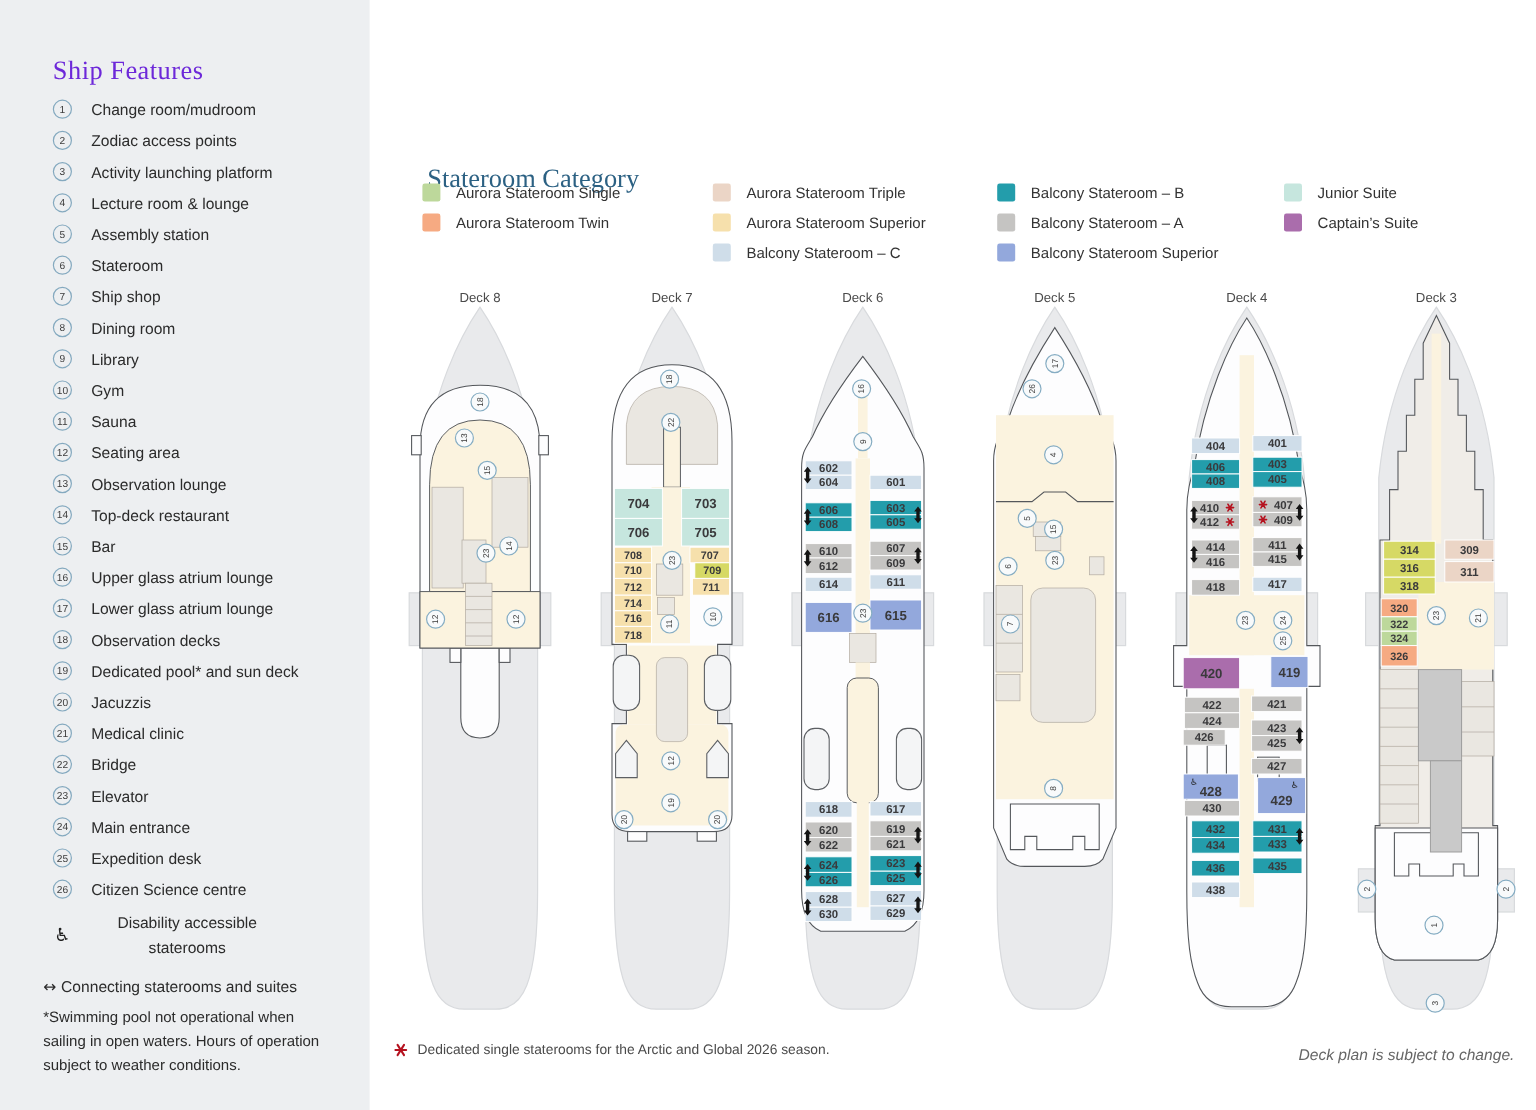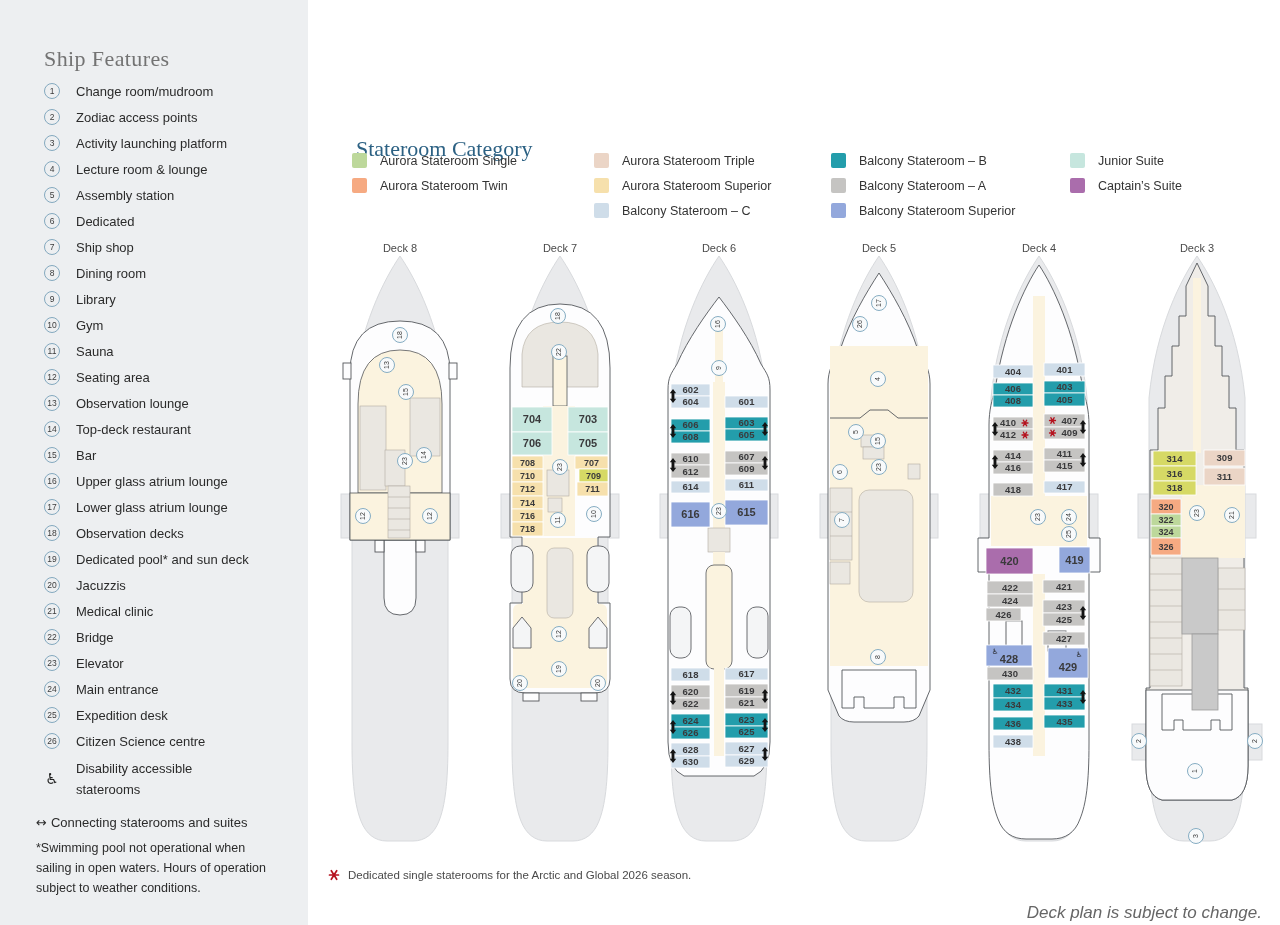--- a/index.html
+++ b/index.html
@@ -1,45 +1,45 @@
 <!DOCTYPE html>
 <html><head>
 <meta charset="utf-8">
 <style>
   html,body{margin:0;padding:0;background:#fff;}
   body{font-family:"Liberation Sans",sans-serif;color:#2b2b2b;}
   .page{position:relative;width:1280px;height:925px;background:#fff;overflow:hidden;}
   
   .sidebar{position:absolute;left:0;top:0;width:308px;height:925px;background:#edeff1;}
-  .sidebar h2{position:absolute;left:44px;top:46px;margin:0;font-family:"Liberation Serif",serif;font-weight:400;font-size:22px;letter-spacing:.4px;color:#737373;}
+  .sidebar h2{position:absolute;left:44px;top:46px;margin:0;font-family:"Liberation Serif",serif;font-weight:400;font-size:22px;letter-spacing:.4px;color:#6d28d9;}
   .feat-list{position:absolute;left:44px;top:78px;margin:0;padding:0;list-style:none;}
   .feat-item{display:flex;align-items:center;height:26px;font-size:13px;color:#2b2b2b;}
   .feat-num{flex:0 0 16px;width:16px;height:16px;border:1px solid #84a9bf;border-radius:50%;display:flex;align-items:center;justify-content:center;font-size:8.5px;color:#3c3c3c;background:transparent;box-sizing:border-box;}
-  .feat-label{margin-left:16px;white-space:nowrap;}
+  .feat-label{margin-left:16px;white-space:nowrap;text-align:center;}
   .feat-item.wc{height:auto;margin-top:4px;align-items:center;}
   .feat-item.wc .feat-num{border:none;font-size:15px;color:#222;font-family:"DejaVu Sans",sans-serif;}
   .feat-item.wc .feat-label{line-height:21px;width:160px;white-space:normal;}
   .side-note{position:absolute;left:36px;font-size:13px;color:#2b2b2b;}
   .side-note .arr{font-family:"DejaVu Sans",sans-serif;margin-right:4px;}
   .pool-note{position:absolute;left:36px;width:232px;font-size:12.5px;line-height:1.6;color:#2b2b2b;}
   
   .title{position:absolute;left:344px;top:42px;margin:0;font-family:"Liberation Serif",serif;font-weight:400;font-size:47px;color:#4d80a6;}
   .title em{font-style:italic;}
   .legend-title{position:absolute;left:344px;top:124px;margin:12px;font-family:"Liberation Serif",serif;font-weight:400;font-size:22px;color:#2c6183;}
   .legend-col{position:absolute;top:148px;}
   .legend-item{display:flex;align-items:center;height:25px;}
   .legend-swatch{width:15px;height:15px;border-radius:2px;flex:0 0 15px;}
   .legend-label{margin-left:13px;font-size:12.5px;color:#333;white-space:nowrap;}
   
   .deck{position:absolute;top:238px;width:150px;height:632px;}
   .deck svg{display:block;}
   
   .footnote{position:absolute;left:328px;top:869px;font-size:11.5px;color:#4a4a4a;display:flex;align-items:center;}
   .footnote svg{margin-right:8px;}
-  .change-note{position:absolute;right:18px;top:871px;font-size:17px;font-style:italic;color:#666;margin-top:32px;}
+  .change-note{position:absolute;right:18px;top:871px;font-size:13px;font-style:italic;color:#666;}
 </style>
 </head>
 <body>
 
 <div class="page">
 
   <aside class="sidebar">
     <h2>Ship Features</h2>
     <ul class="feat-list" id="feat-list">
         <li class="feat-item">
@@ -57,21 +57,21 @@
         <li class="feat-item">
           <span class="feat-num">4</span>
           <span class="feat-label">Lecture room &amp; lounge</span>
         </li>
         <li class="feat-item">
           <span class="feat-num">5</span>
           <span class="feat-label">Assembly station</span>
         </li>
         <li class="feat-item">
           <span class="feat-num">6</span>
-          <span class="feat-label">Dedicated</span>
+          <span class="feat-label">Stateroom</span>
         </li>
         <li class="feat-item">
           <span class="feat-num">7</span>
           <span class="feat-label">Ship shop</span>
         </li>
         <li class="feat-item">
           <span class="feat-num">8</span>
           <span class="feat-label">Dining room</span>
         </li>
         <li class="feat-item">

